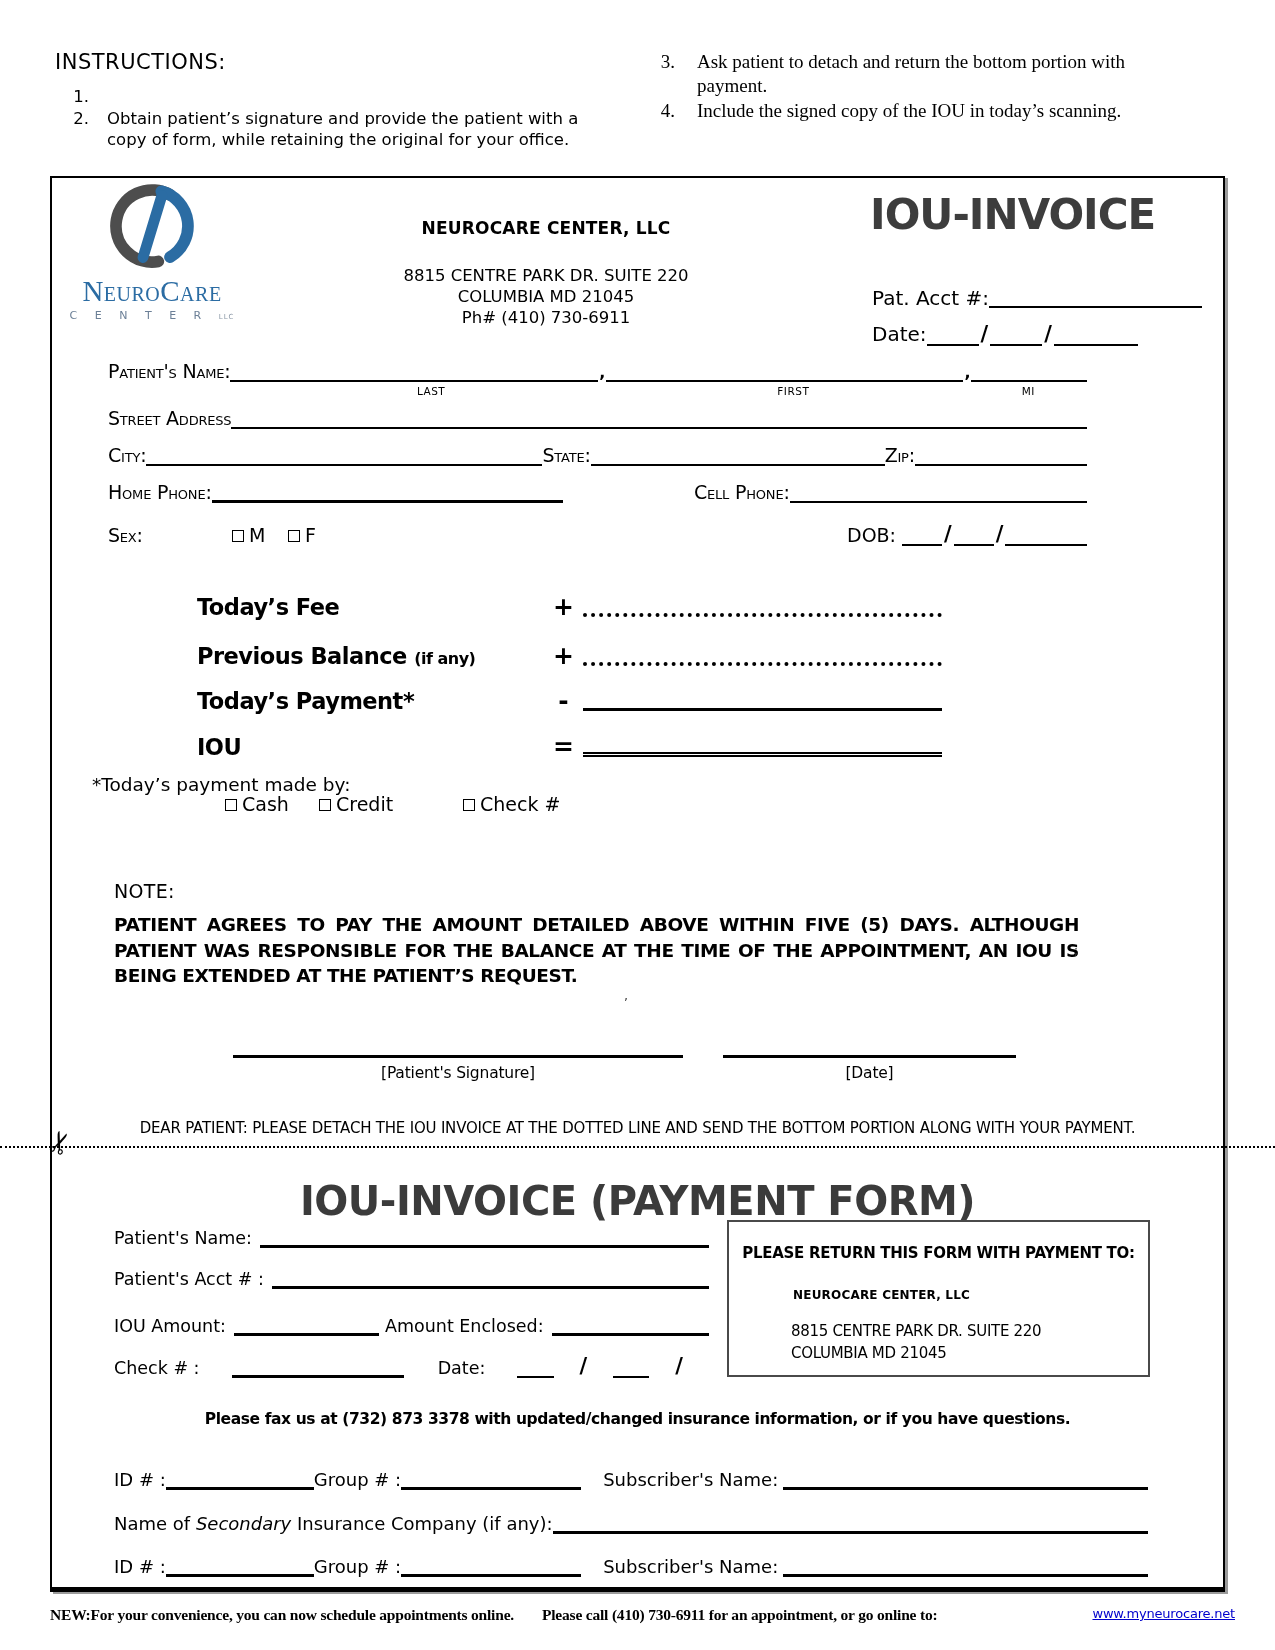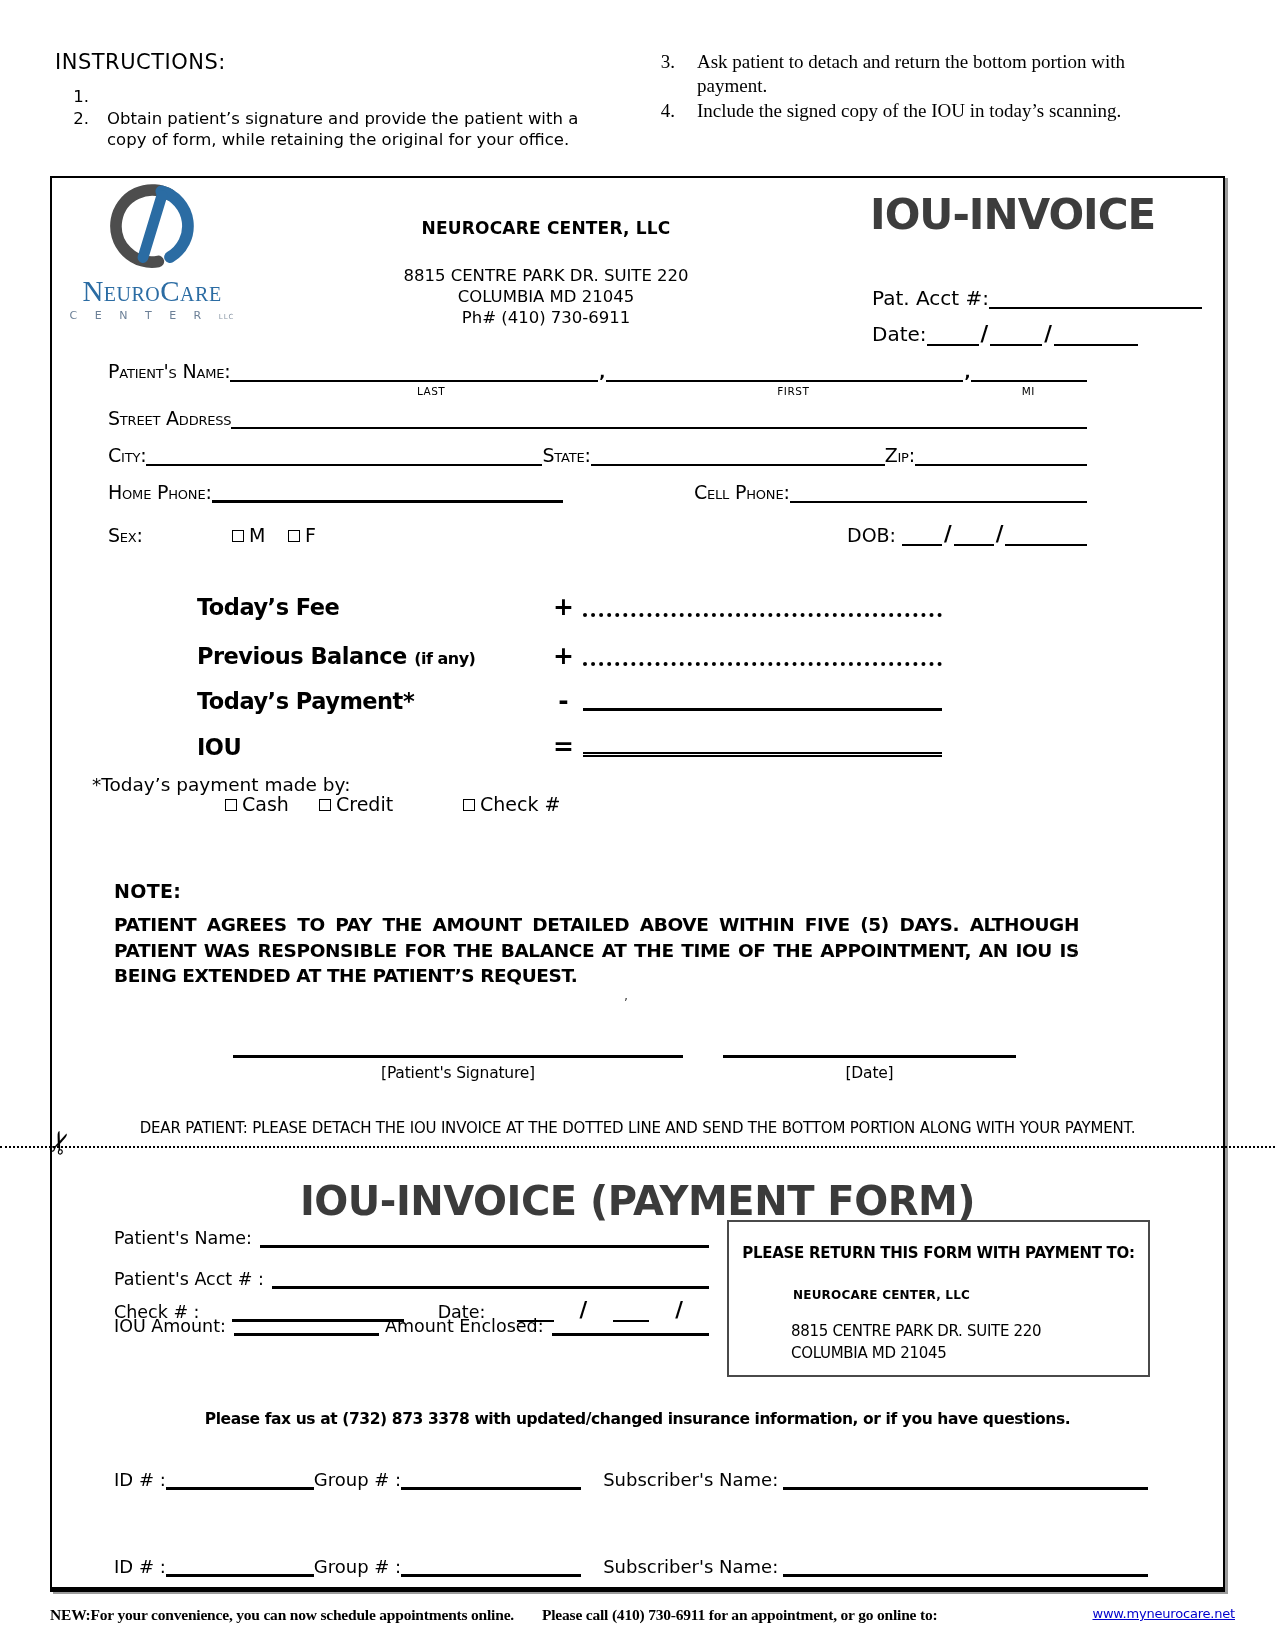--- a/index.html
+++ b/index.html
@@ -25,21 +25,21 @@
   
   .logo{left:8px;top:2px;width:184px;text-align:center;}
   .logo-name{font-family:"Liberation Serif",serif;font-variant:small-caps;font-size:29px;color:#2b6ca3;letter-spacing:0.5px;line-height:30px;}
   .logo-sub{font-size:11px;color:#6b7f96;letter-spacing:7px;margin-top:3px;}
   .logo-sub .llc{font-size:7px;letter-spacing:1px;color:#8a97a6;}
   .hdr-center{left:278px;top:40px;width:432px;text-align:center;}
   .hdr-company{font-size:17px;font-weight:bold;letter-spacing:0.2px;}
   .hdr-addr{margin-top:27px;font-size:16.5px;line-height:21px;}
   .hdr-right{left:790px;top:14px;width:372px;}
   .main-title{font-size:42px;font-weight:bold;color:#3d3d3d;letter-spacing:-1px;line-height:46px;margin-left:28px;}
-  .acct-row{position:absolute;left:30px;top:94px;display:flex;align-items:center;font-size:20px;width:330px;}
+  .acct-row{position:absolute;left:30px;top:94px;display:flex;align-items:flex-start;font-size:20px;width:330px;}
   .date-row{position:absolute;left:30px;top:130px;display:flex;align-items:flex-end;font-size:20px;width:330px;}
   .slash{font-weight:bold;font-size:21px;padding:0 2px;}
 
   
   .u{border-bottom:2.5px solid #000;height:1em;}
   .grow{flex-grow:1;}
   .sc{font-variant:small-caps;font-size:19px;letter-spacing:-0.2px;white-space:nowrap;}
   .frow{position:absolute;display:flex;align-items:flex-end;}
   .comma{font-weight:bold;padding:0 1px;}
   .sublab{position:absolute;font-size:10.5px;letter-spacing:0.5px;transform:translateX(-50%);}
@@ -49,21 +49,21 @@
   
   .fee-row{position:absolute;left:145px;width:745px;height:34px;display:flex;align-items:flex-end;}
   .fee-label{width:348px;font-size:22.5px;font-weight:bold;letter-spacing:-0.5px;white-space:nowrap;}
   .fee-note{font-size:16px;font-weight:bold;}
   .fee-op{width:40px;text-align:center;font-size:25px;font-weight:bold;line-height:26px;}
   .fee-line{width:360px;margin-bottom:3px;}
   .l-dotted{border-bottom:4px dotted #000;}
   .l-solid{border-bottom:3px solid #000;}
   .l-double{border-bottom:5px double #000;}
 
-  .note-head{left:62px;top:702px;font-size:19px;font-weight:bold;letter-spacing:0.3px;}
+  .note-head{left:62px;top:702px;font-size:19px;font-weight:normal;letter-spacing:0.3px;}
   .note-body{left:62px;top:734px;width:965px;font-size:18.5px;font-weight:bold;letter-spacing:-0.4px;
              line-height:25.5px;text-align:justify;}
   .artifact{font-size:12px;color:#333;}
 
   .sig-line{border-bottom:3px solid #000;height:0;}
   .sig-label{font-size:15.5px;text-align:center;letter-spacing:-0.2px;}
 
   .dear{left:0;top:941px;width:100%;text-align:center;font-size:15px;letter-spacing:-0.2px;white-space:nowrap;}
 
   
@@ -252,21 +252,21 @@
     <div class="frow" style="left:62px;top:1087px;width:595px;height:24px;">
       <span class="pf-label">Patient's Acct # :</span>
       <span class="u grow" style="border-bottom-width:3px"></span>
     </div>
     <div class="frow" style="left:62px;top:1134px;width:595px;height:24px;">
       <span class="pf-label">IOU Amount:</span>
       <span class="u" style="width:145px;border-bottom-width:3px"></span>
       <span class="pf-label" style="margin-left:6px">Amount Enclosed:</span>
       <span class="u grow" style="border-bottom-width:3px"></span>
     </div>
-    <div class="frow" style="left:62px;top:1120px;width:595px;height:24px;gap:24px;">
+    <div class="frow" style="left:62px;top:1176px;width:595px;height:24px;gap:24px;">
       <span class="pf-label">Check # :</span>
       <span class="u" style="width:200px;border-bottom-width:3px"></span>
       <span class="pf-label" style="margin-left:10px">Date:</span>
       <span class="u" style="width:42px"></span>
       <span class="slash">/</span>
       <span class="u" style="width:42px"></span>
       <span class="slash">/</span>
       <span class="u grow"></span>
     </div>
 
@@ -281,20 +281,24 @@
 
     <div class="frow" style="left:62px;top:1288px;width:1034px;height:24px;">
       <span class="ins-label">ID # :</span>
       <span class="u" style="width:148px;border-bottom-width:3px"></span>
       <span class="ins-label">Group # :</span>
       <span class="u" style="width:180px;border-bottom-width:3px"></span>
       <span class="ins-label" style="margin-left:22px">Subscriber's Name:</span>
       <span class="u grow" style="border-bottom-width:3px;margin-left:5px"></span>
     </div>
 
+    <div class="frow" style="left:62px;top:1332px;width:1034px;height:24px;">
+      <span class="ins-label"><span>Name of </span><em>Secondary</em><span> Insurance Company (if any):</span></span>
+      <span class="u grow" style="border-bottom-width:3px"></span>
+    </div>
 
     <div class="frow" style="left:62px;top:1375px;width:1034px;height:24px;">
       <span class="ins-label">ID # :</span>
       <span class="u" style="width:148px;border-bottom-width:3px"></span>
       <span class="ins-label">Group # :</span>
       <span class="u" style="width:180px;border-bottom-width:3px"></span>
       <span class="ins-label" style="margin-left:22px">Subscriber's Name:</span>
       <span class="u grow" style="border-bottom-width:3px;margin-left:5px"></span>
     </div>
 

